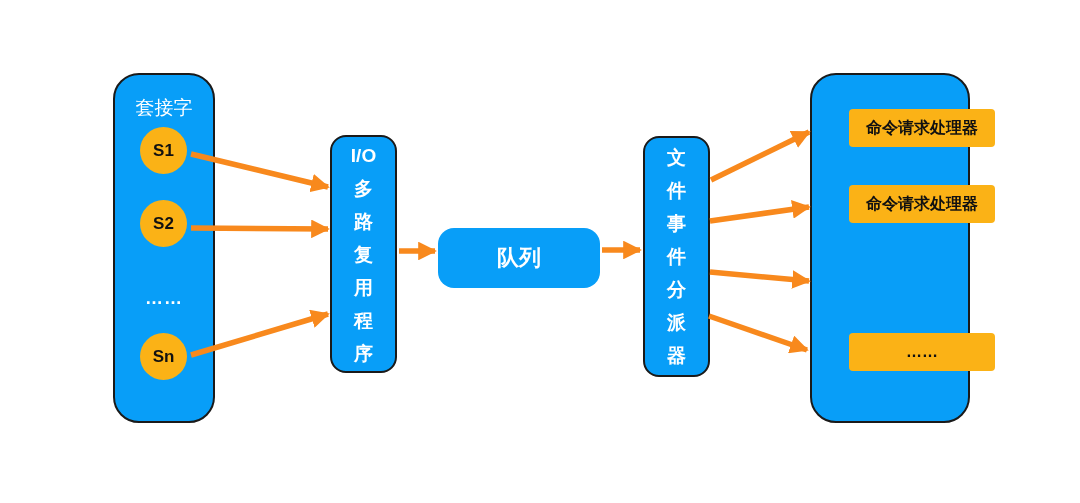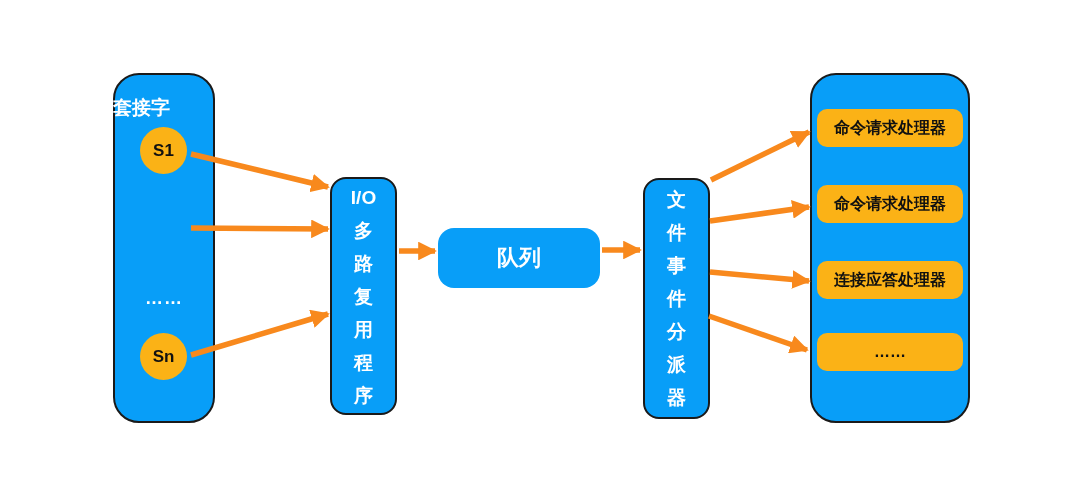--- a/index.html
+++ b/index.html
@@ -28,80 +28,83 @@
   .panel{
     background:var(--color-blue);
     border:2px solid var(--color-border_dark);
     border-radius:26px;
   }
   
   .procbox{
     background:var(--color-blue);
     border:2px solid var(--color-border_dark);
     border-radius:16px;
-    display:flex;align-items:center;justify-content:center;margin-top:42px;
+    display:flex;align-items:center;justify-content:center;
   }
   .queuebox{
     background:var(--color-blue);
     border:none;
     border-radius:16px;
     display:flex;align-items:center;justify-content:center;margin-top:8px;
   }
   .vtext{
     white-space:pre-line;
     text-align:center;
     color:var(--color-text_light);
     font-size:19px;font-weight:bold;
     line-height:33px;
   }
   .panel-title{
     color:var(--color-text_light);
-    font-size:19px;font-weight:bold;
-    text-align:left;
+    font-size:19px;font-weight:normal;
+    text-align:center;
   }
   .socket-circle{
     width:47px;height:47px;border-radius:50%;
     background:var(--color-node_orange);
     display:flex;align-items:center;justify-content:center;
     color:var(--color-text_dark);
     font-size:17px;font-weight:bold;
   }
   .dots-light{
     color:var(--color-text_light);
     font-size:18px;font-weight:bold;
     text-align:center;letter-spacing:1px;
   }
   .queue-label{
     color:var(--color-text_light);
     font-size:22px;font-weight:bold;
   }
   .handler-pill{
     background:var(--color-node_orange);
-    border-radius:10px;
+    border-radius:4px;
     display:flex;align-items:center;justify-content:center;
     color:var(--color-text_dark);
-    font-size:16px;font-weight:bold;
+    font-size:16px;font-weight:bold;margin-left:32px;
   }
   .arrow-layer{left:0;top:0;width:1080px;height:503px;pointer-events:none;}
   .arrow-layer line{
     stroke:var(--color-arrow_orange);
     stroke-width:5.5;
   }
   #arrowhead path{fill:var(--color-arrow_orange);}
 </style>
 </head>
 <body>
 
 <div class="stage">
 
   <div class="abs panel" style="left:113px;top:73px;width:102px;height:350px;"></div>
   <div class="abs panel-title" style="left:113px;top:95px;width:102px;">套接字</div>
 
   <div class="abs socket-circle" style="left:140px;top:127px;">
     <span>S1</span>
+  </div>
+  <div class="abs socket-circle" style="left:140px;top:200px;">
+    <span>S2</span>
   </div>
   <div class="abs dots-light" style="left:113px;top:288px;width:102px;">……</div>
   <div class="abs socket-circle" style="left:140px;top:333px;align-items:center;">
     <span>Sn</span>
   </div>
 
   <div class="abs procbox" style="left:330px;top:135px;width:67px;height:238px;">
     <div class="vtext">I/O
 多
 路
@@ -125,23 +128,20 @@
 器</div>
   </div>
 
   <div class="abs panel" style="left:810px;top:73px;width:160px;height:350px;"></div>
   <div class="abs handler-pill" style="left:817px;top:109px;width:146px;height:38px;">
     <span>命令请求处理器</span>
   </div>
   <div class="abs handler-pill" style="left:817px;top:185px;width:146px;height:38px;">
     <span>命令请求处理器</span>
   </div>
-  <div class="abs handler-pill" style="left:817px;top:261px;width:146px;height:38px;">
-    <span>连接应答处理器</span>
-  </div>
   <div class="abs handler-pill" style="left:817px;top:333px;width:146px;height:38px;">
     <span>……</span>
   </div>
 
   <svg class="abs arrow-layer" viewBox="0 0 1080 503">
     <defs>
       <marker id="arrowhead" viewBox="0 0 10 10" refX="9" refY="5" markerWidth="3.4" markerHeight="3.4" orient="auto">
         <path d="M0,0 L10,5 L0,10 z"></path>
       </marker>
     </defs>

